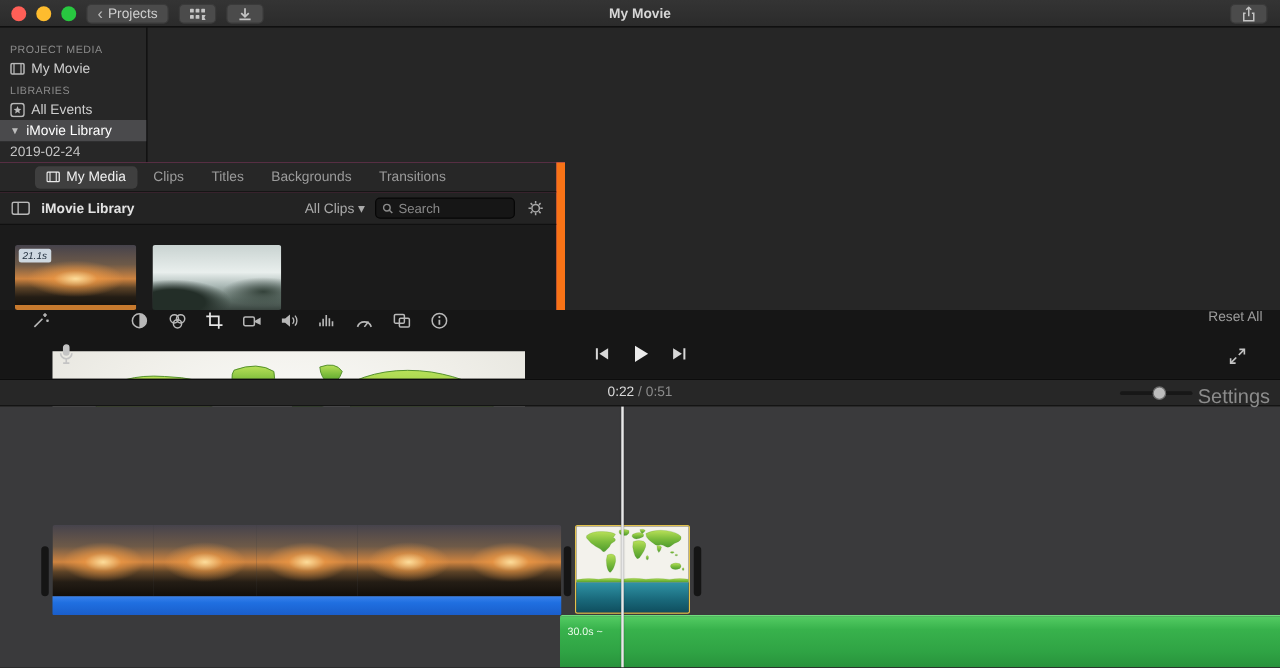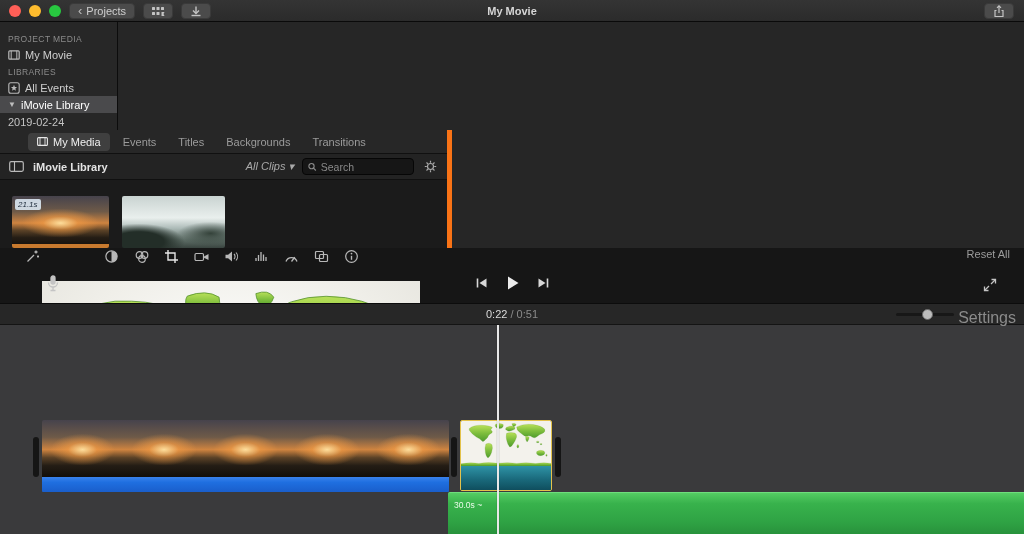--- a/index.html
+++ b/index.html
@@ -30,31 +30,31 @@
   .sidebar { width:118px; background:#272727; border-right:1px solid #0c0c0c; padding-top:8px; flex:none; }
   .side-heading { color:#8b8b8b; font-size:8.5px; letter-spacing:.4px; padding:4px 8px 2px; }
   .side-item { display:flex; align-items:center; gap:5px; color:#cfcfcf; font-size:11px;
     padding:2px 8px; height:17px; }
   .side-item.selected { background:#4a4a4c; color:#fff; }
   .side-item .tri { font-size:8px; color:#bdbdbd; width:8px; }
   .side-item.indent { color:#c4c4c4; }
   .side-item svg { flex:none; }
 
   
-  .browser { width:452px; flex:none; background:#ec4899; border-right:5px solid #f97316;
+  .browser { width:452px; flex:none; background:#ec4899; border-right:7px solid #f97316;
     display:flex; flex-direction:column; }
   .tabs { height:24px; background:#272727; border-bottom:1px solid #101010;
     display:flex; align-items:center; padding-left:28px; gap:4px; flex:none; }
   .tab { color:#9b9b9b; font-size:11px; padding:3px 9px; border-radius:4px; display:flex; align-items:center; gap:5px;}
   .tab.active { background:#3f3f3f; color:#f0f0f0; }
   .browser-header { height:26px; background:#232323; border-bottom:1px solid #101010;
     display:flex; align-items:center; padding:0 8px; gap:8px; flex:none; }
   .bh-title { color:#e3e3e3; font-size:11px; font-weight:bold; }
   .bh-spacer { flex:1; }
-  .bh-filter { color:#a9a9a9; font-size:11px; display:flex; gap:3px;font-style:italic; }
+  .bh-filter { color:#a9a9a9; font-size:11px; display:flex; align-items:center; gap:3px; }
   .search { width:112px; height:17px; background:#161616; border:1px solid #060606;
     border-radius:4px; display:flex; align-items:center; padding:0 5px; gap:4px; }
   .search input { background:transparent; border:none; outline:none; color:#cfcfcf;
     font-size:10.5px; width:100%; font-family:"Liberation Sans",sans-serif; }
   .search input::placeholder { color:#8a8a8a; }
   .clips-area { flex:1; background:#1b1b1b; padding:16px 0 0 12px; display:flex; gap:13px; }
   .bclip { position:relative; height:52px; border-radius:2px; overflow:hidden; flex:none; }
   .bclip.c1 { width:97px;font-style:italic; }
   .bclip.c2 { width:103px; }
   .sunset { background:
@@ -225,21 +225,21 @@
     <div class="browser">
       <div class="tabs">
         <div class="tab active">
           <svg width="11" height="9" viewBox="0 0 11 9">
               <rect x=".6" y=".6" width="9.8" height="7.8" rx="1" fill="none" stroke="#e8e8e8" stroke-width="1.1"></rect>
               <path d="M3 .6 v7.8 M8 .6 v7.8" stroke="#e8e8e8" stroke-width=".9"></path>
             </svg>
           <span>My Media</span>
         </div>
         <div class="tab">
-            <span>Events</span>
+            <span>Clips</span>
           </div>
         <div class="tab">
             <span>Titles</span>
           </div>
         <div class="tab">
             <span>Backgrounds</span>
           </div>
         <div class="tab">
             <span>Transitions</span>
           </div>

